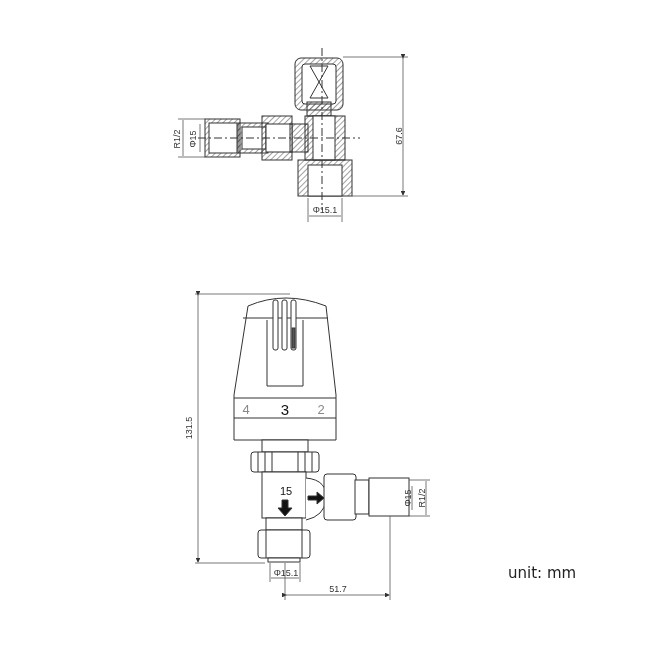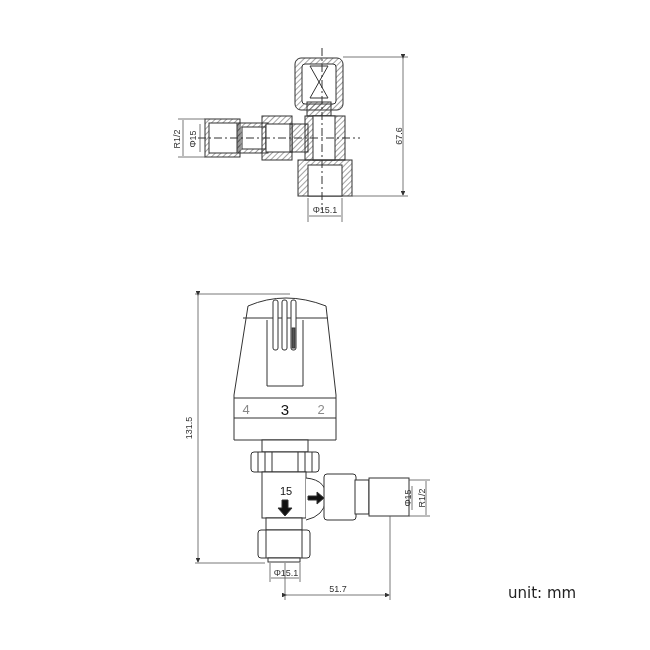--- a/index.html
+++ b/index.html
@@ -1,21 +1,21 @@
 <!DOCTYPE html>
 <html><head>
 <meta charset="utf-8">
 <style>
   html, body { margin:0; padding:0; background:#ffffff; }
   body { width:650px; height:650px; position:relative; overflow:hidden; font-family:"Liberation Sans", sans-serif; }
   svg { position:absolute; left:0; top:0; }
   .dim { font-family:"Liberation Sans", sans-serif; font-size:9px; fill:#333; }
   .big { font-family:"Liberation Sans", sans-serif; font-size:15px; fill:#111; }
   .scale { font-family:"Liberation Sans", sans-serif; font-size:13px; fill:#888; }
-  .unit { position:absolute; left:508px; top:584px; font-size:15px; color:#222; font-family:"DejaVu Sans", sans-serif; }
+  .unit { position:absolute; left:508px; top:564px; font-size:15px; color:#222; font-family:"DejaVu Sans", sans-serif; }
 </style>
 </head>
 <body>
 
 <svg width="650" height="650" viewBox="0 0 650 650">
   <defs>
     <pattern id="hatch" width="4" height="4" patternUnits="userSpaceOnUse" patternTransform="rotate(45)">
       <line x1="0" y1="0" x2="0" y2="4" stroke="#444" stroke-width="1"></line>
     </pattern>
     <marker id="arr" markerWidth="6" markerHeight="6" refX="5" refY="3" orient="auto">

